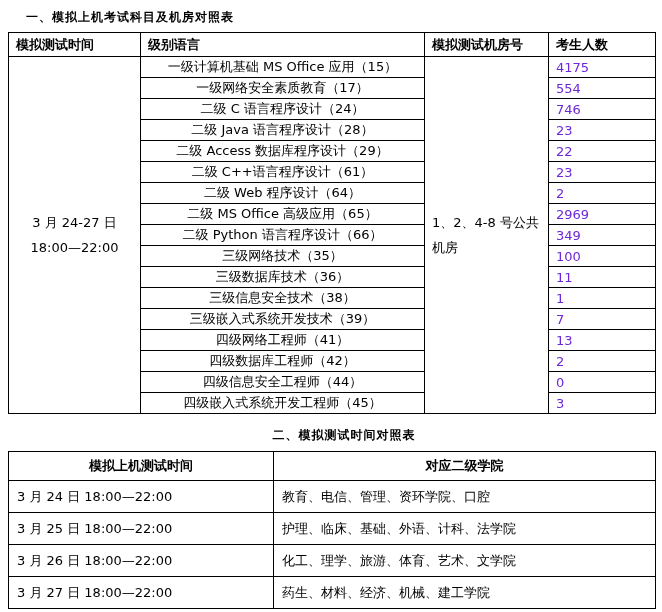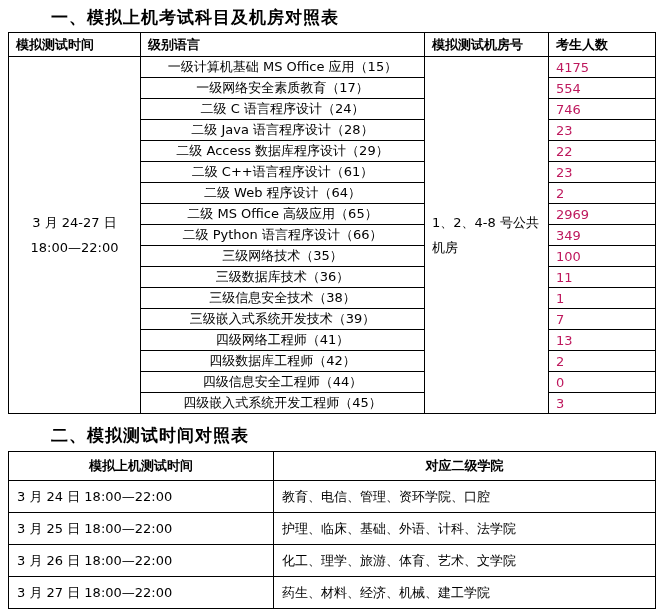--- a/index.html
+++ b/index.html
@@ -10,29 +10,30 @@
     font-family: "DejaVu Sans", "Liberation Sans", sans-serif;
   }
   .doc {
     position: relative;
     width: 662px;
     height: 612px;
     background: #ffffff;
     overflow: hidden;
   }
   .doc-title {
-    font-size: 17px;
+    font-size: 12px;
     font-weight: bold;
     line-height: 18px;
-    padding: 8px 0 6px 51px;
+    padding: 8px 0 6px 26px;
     letter-spacing: 1px;
   }
   .doc-title.second {
     padding-top: 12px;
     padding-bottom: 7px;
+    text-align: center;
   }
   table {
     border-collapse: collapse;
     table-layout: fixed;
     margin-left: 8px;
     width: 647px;
     border-radius: 10px;
   }
   th, td {
     border: 1px solid #000000;
@@ -48,21 +49,21 @@
     white-space: nowrap;
   }
   .t1 td.subject-cell {
     padding: 0 7px;
     height: 20px;
     white-space: nowrap;
     text-align: center;
   }
   .t1 td.count-cell {
     padding: 0 7px;
-    color: #be185d;
+    color: #6d28d9;
   }
   .t1 td.time-cell {
     text-align: center;
     vertical-align: middle;
     padding: 0 12px;
   }
   .t1 td.time-cell div {
     line-height: 25px;
     white-space: nowrap;
   }

